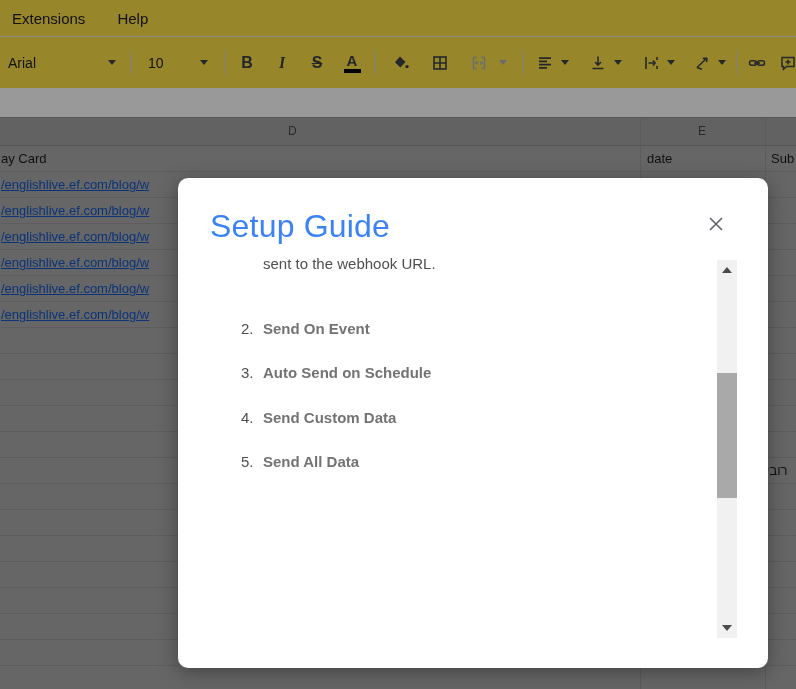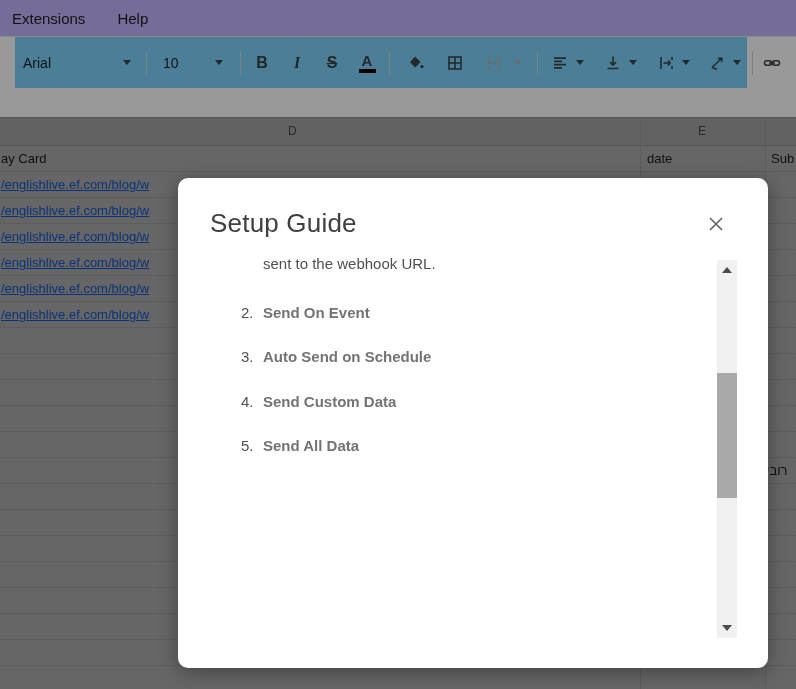--- a/index.html
+++ b/index.html
@@ -1,29 +1,29 @@
 <!DOCTYPE html>
 <html><head>
 <meta charset="utf-8">
 <style>
   html,body{margin:0;padding:0;}
   .app{position:relative;width:796px;height:689px;background:#fff;overflow:hidden;
        font-family:"Liberation Sans", sans-serif;}
 
   
-  .menubar{position:absolute;top:0;left:0;width:796px;height:36px;background:#c4b5fd;
+  .menubar{position:absolute;top:0;left:0;width:796px;height:36px;background:#fde047;
            border-bottom:1px solid #e4e4e4;display:flex;align-items:center;
            font-size:15px;color:#202124;}
   .menu-item{padding:0 4px;cursor:default;}
   .menu-ext{margin-left:8px;}
   .menu-help{margin-left:24px;}
   .last-edit{margin-left:26px;color:#5f6368;text-decoration:underline;font-size:14.5px;}
 
   
-  .toolbar{position:absolute;top:37px;left:15px;width:732px;height:51px;background:#7dd3fc;
+  .toolbar{position:absolute;top:37px;left:0;width:796px;height:51px;background:#fde047;
            border-bottom:1px solid #e0e0e0;color:#3f4346;}
   .tbtn{position:absolute;top:50%;transform:translateY(-50%);height:26px;display:flex;
         align-items:center;justify-content:center;}
   .tdivider{position:absolute;top:14px;width:1px;height:24px;background:#d5d5d5;}
   .caret{width:0;height:0;border-left:4px solid transparent;border-right:4px solid transparent;
          border-top:5px solid #3f4346;}
   .caret.dim{border-top-color:#b2b5ba;}
   .glyph{font-size:16px;font-weight:700;color:#3c4043;}
   .fontname{font-size:14px;color:#202124;font-weight:400;}
   .fontsize{font-size:14px;color:#202124;font-weight:400;}
@@ -40,29 +40,29 @@
   .grid-body{position:absolute;top:29px;left:0;width:796px;height:543px;
              background:repeating-linear-gradient(to bottom,#ababab 0 25px,#9c9c9c 25px 26px);}
   .vline{position:absolute;top:0;width:1px;height:572px;background:#9a9a9a;}
   .cell{position:absolute;height:26px;line-height:26px;font-size:13px;color:#1a1a1a;white-space:nowrap;}
   .cell-link{color:#1155cc;text-decoration:underline;cursor:pointer;}
 
   
   .scrim{position:absolute;inset:0;background:rgba(0,0,0,0.40);z-index:5;}
   .modal{position:absolute;left:178px;top:178px;width:590px;height:490px;background:#fff;
          border-radius:10px;box-shadow:0 4px 20px rgba(0,0,0,0.35);z-index:10;}
-  .modal-title{position:absolute;left:32px;top:30px;font-size:26px;font-weight:400;
-               color:#404040;letter-spacing:0.2px;}
+  .modal-title{position:absolute;left:32px;top:30px;font-size:32px;font-weight:400;
+               color:#3b82f6;letter-spacing:0.2px;}
   .modal-close{position:absolute;left:526px;top:34px;width:24px;height:24px;display:flex;
                align-items:center;justify-content:center;cursor:pointer;}
 
   .modal-viewport{position:absolute;left:63px;top:80px;width:472px;height:380px;overflow:hidden;
                   font-size:15px;line-height:22.5px;color:#4f4f4f;}
   .guide-item{display:flex;margin-bottom:22px;}
-  .guide-item:first-child{margin-top:-5px;margin-bottom:26px;}
+  .guide-item:first-child{margin-top:-5px;margin-bottom:42px;}
   .guide-num{width:22px;flex:0 0 22px;color:#4f4f4f;}
   .guide-txt{flex:1;}
   .guide-title{font-weight:700;color:#737373;}
 
   
   .mscrollbar{position:absolute;left:539px;top:82px;width:20px;height:378px;background:#f1f1f1;}
   .sb-btn{position:absolute;left:0;width:20px;height:20px;display:flex;align-items:center;
           justify-content:center;cursor:pointer;}
   .sb-up{top:0;}
   .sb-down{bottom:0;}

